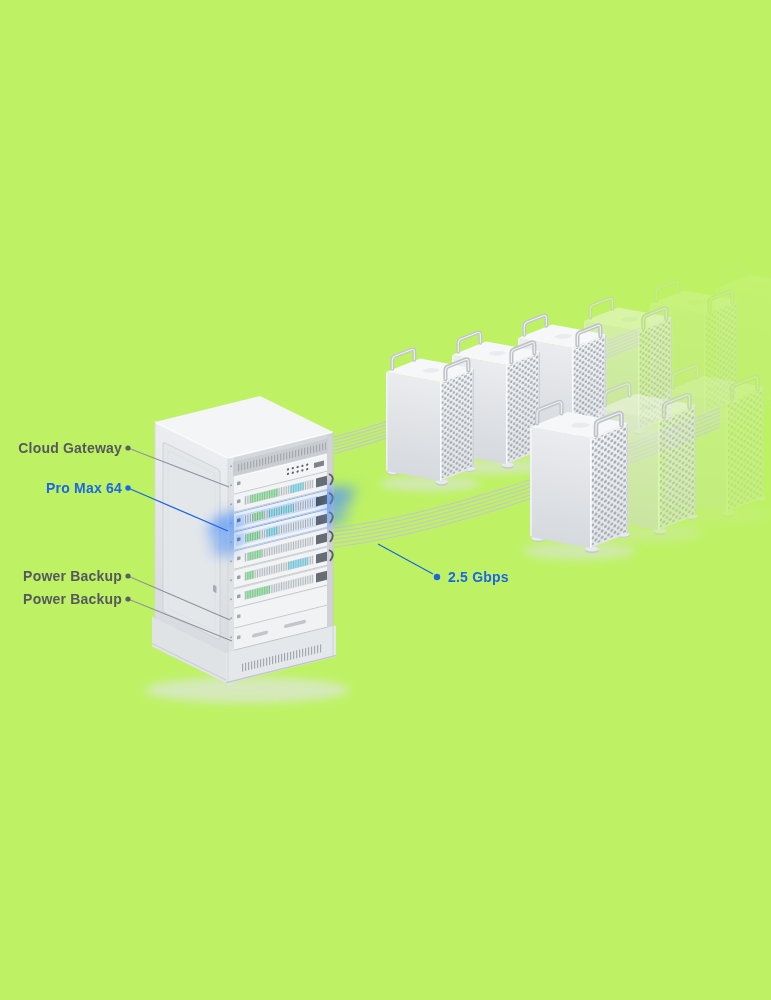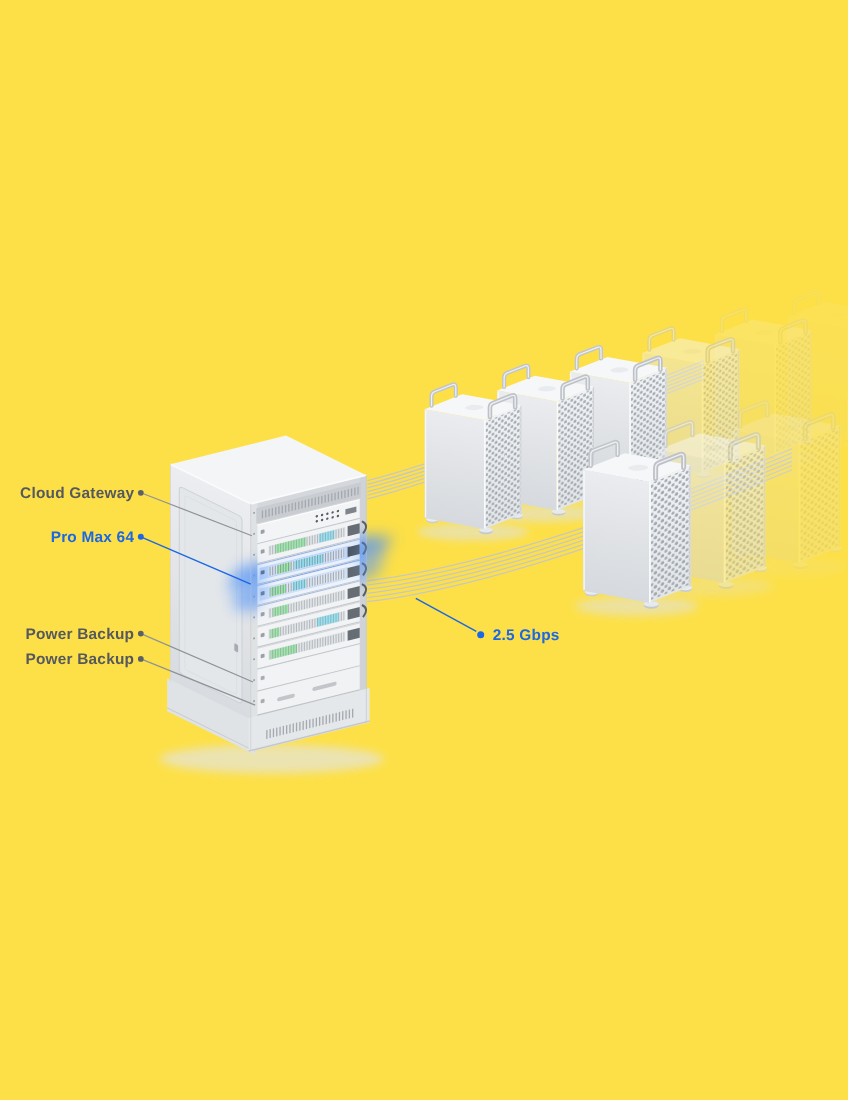--- a/index.html
+++ b/index.html
@@ -1,17 +1,17 @@
 <!DOCTYPE html>
 <html><head>
 <meta charset="utf-8">
 <style>
   html,body{margin:0;padding:0;background:#fff;}
   .stage{
-    position:relative;width:771px;height:1000px;background:#fde047;overflow:hidden;
+    position:relative;width:771px;height:1000px;background:#bef264;overflow:hidden;
     font-family:"Liberation Sans",sans-serif;
   }
   .stage svg{position:absolute;left:0;top:0;}
   .callout{
     position:absolute;font-weight:700;font-size:14px;letter-spacing:.2px;
     line-height:18px;white-space:nowrap;
   }
   .callout.gray{color:#55595e;}
   .callout.blue{color:#1b67e4;}
   .right-anchor{text-align:right;}

